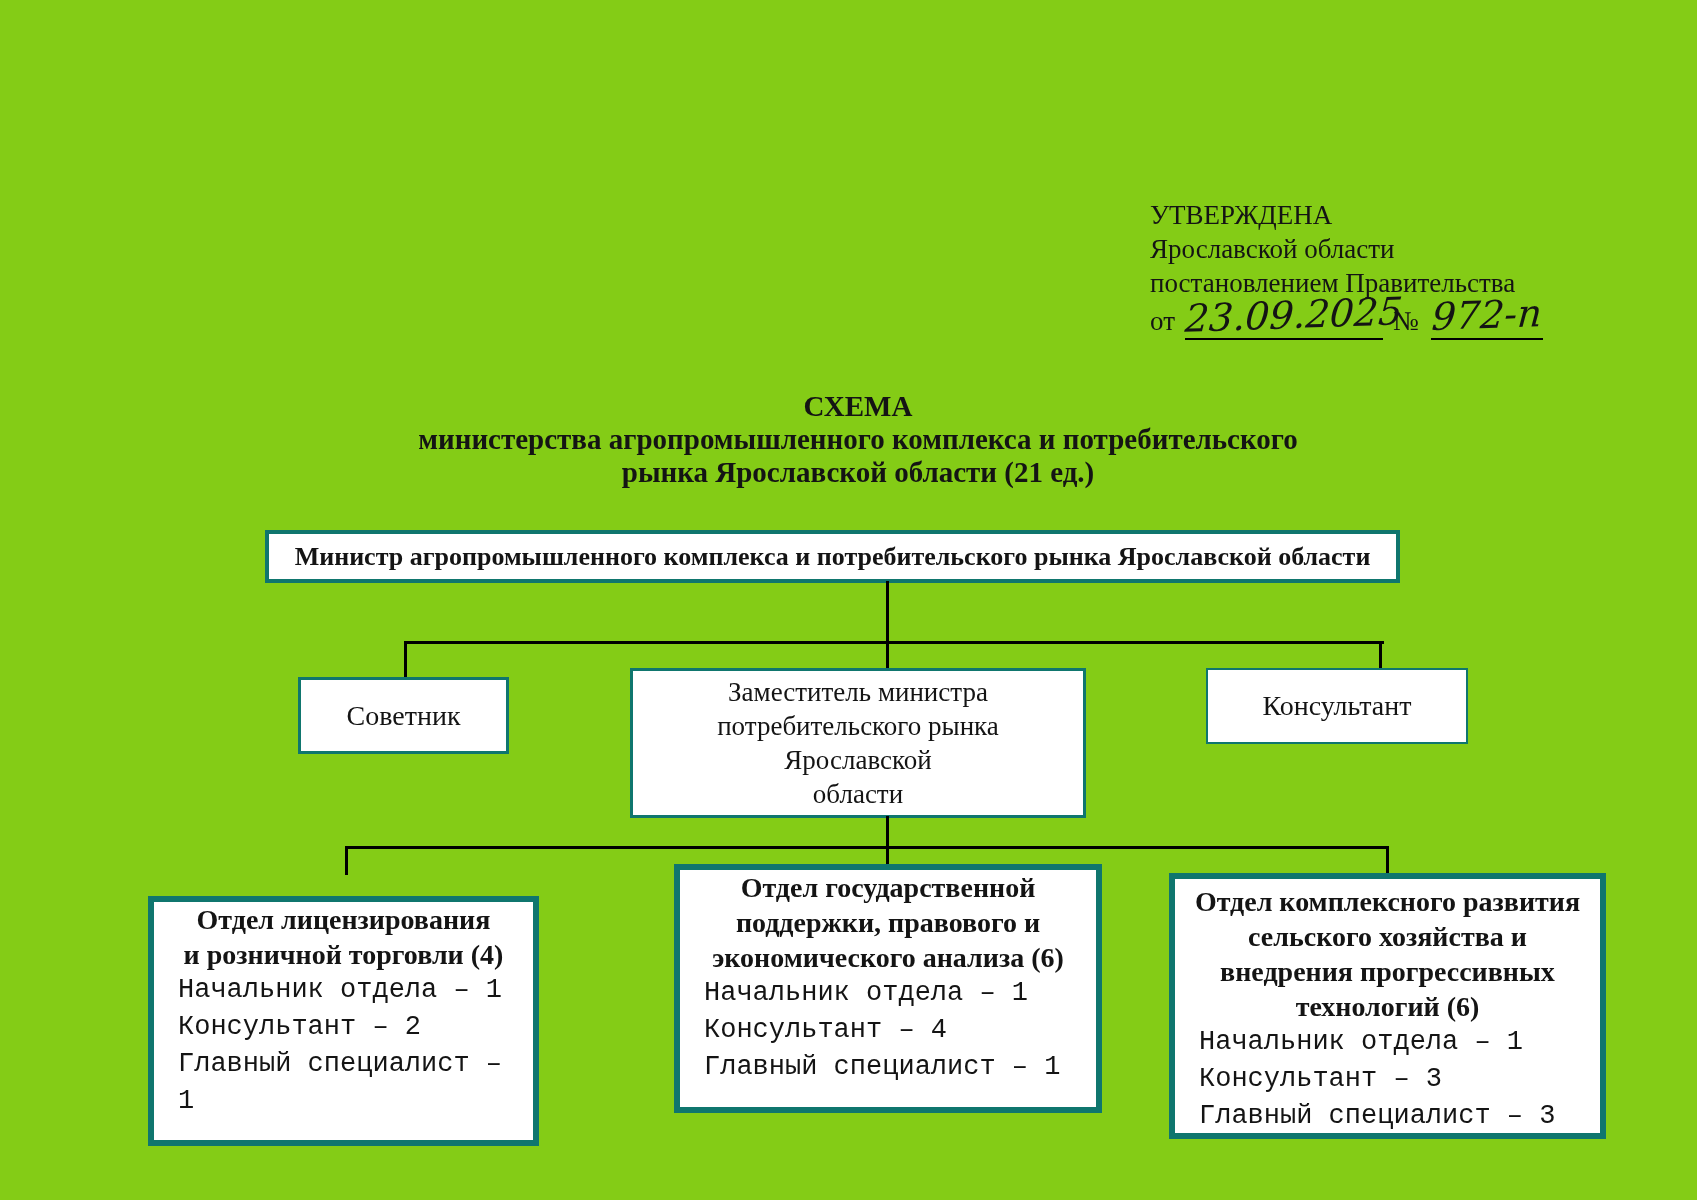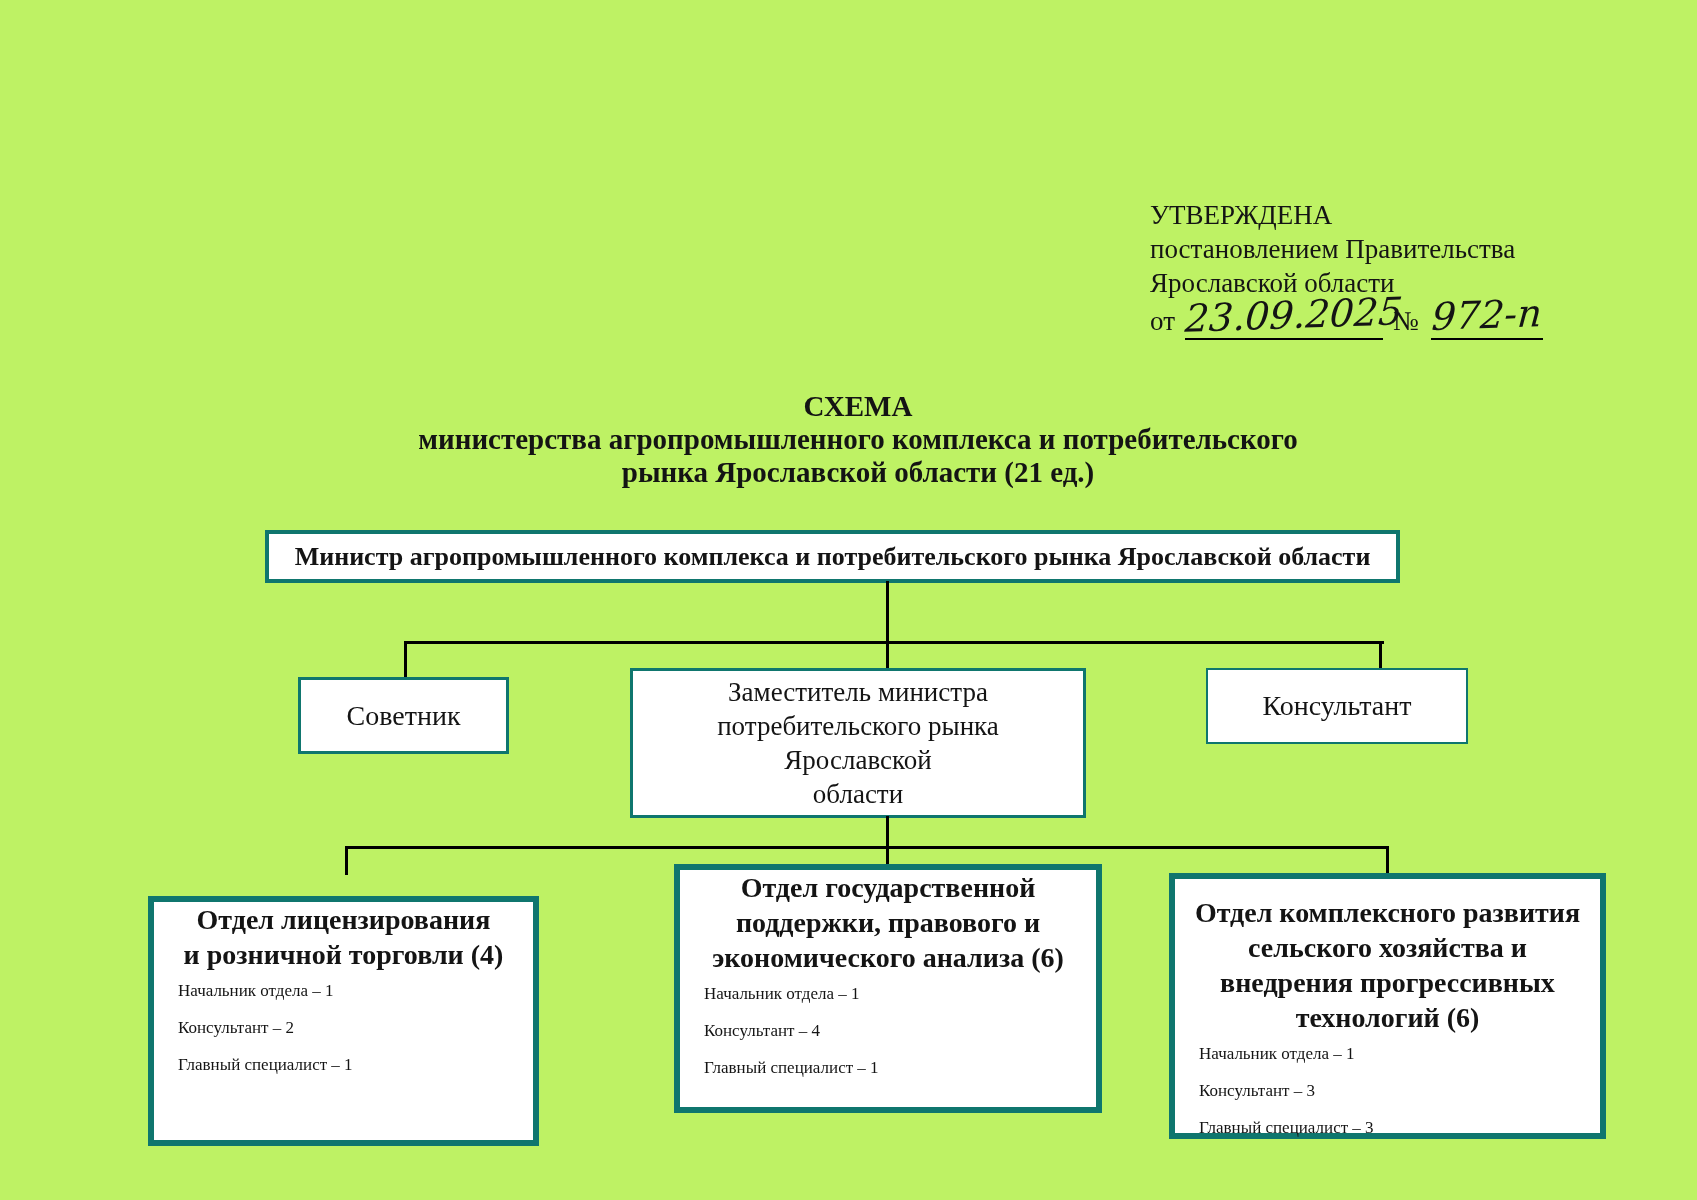--- a/index.html
+++ b/index.html
@@ -1,19 +1,19 @@
 <!DOCTYPE html>
 <html lang="ru"><head>
 <meta charset="utf-8">
 <style>
   html,body{margin:0;padding:0;background:#e8e8e8;}
   .page{
     position:relative;
     width:1697px;height:1200px;
-    background:#bef264;
+    background:#84cc16;
     font-family:"Liberation Serif","DejaVu Serif",serif;
     color:#141414;
     overflow:hidden;
   }
   
   .approval{
     position:absolute;left:1150px;top:198px;width:480px;
     font-size:27px;line-height:34px;white-space:nowrap;
   }
   .approval-sign-line{
@@ -59,39 +59,39 @@
     border-width:2px;font-size:28px;
   }
   .dept{
     align-items:stretch;justify-content:flex-start;text-align:left;
     padding:0 14px;
   }
   .dept .dept-title{
     font-weight:bold;font-size:28px;line-height:35px;text-align:center;
   }
   .dept .staff{
-    font-size:17px;line-height:37px;text-align:left;padding-left:10px;
+    font-size:27px;line-height:37px;text-align:left;padding-left:10px;font-family:Liberation Mono, monospace;
   }
   .dept1{left:148px;top:896px;width:391px;height:250px;}
   .dept2{left:674px;top:864px;width:428px;height:249px;}
-  .dept3{left:1169px;top:873px;width:437px;height:266px;padding-top:16px;}
+  .dept3{left:1169px;top:873px;width:437px;height:266px;padding-top:5px;}
   
   .hline,.vline{position:absolute;background:#000;}
   .hline{height:3px;}
   .vline{width:3px;}
 </style>
 </head>
 <body>
 
 <div class="page">
 
   <div class="approval">
     <div>УТВЕРЖДЕНА</div>
+    <div>Ярославской области</div>
     <div>постановлением Правительства</div>
-    <div>Ярославской области</div>
     <div class="approval-sign-line">
       <span>от</span>
       <span class="blank date"><span class="hw">23.09.2025</span></span>
       <span>№</span>
       <span class="blank num"><span class="hw">972-п</span></span>
     </div>
   </div>
 
   <div class="doc-title">
     <div>СХЕМА</div>

